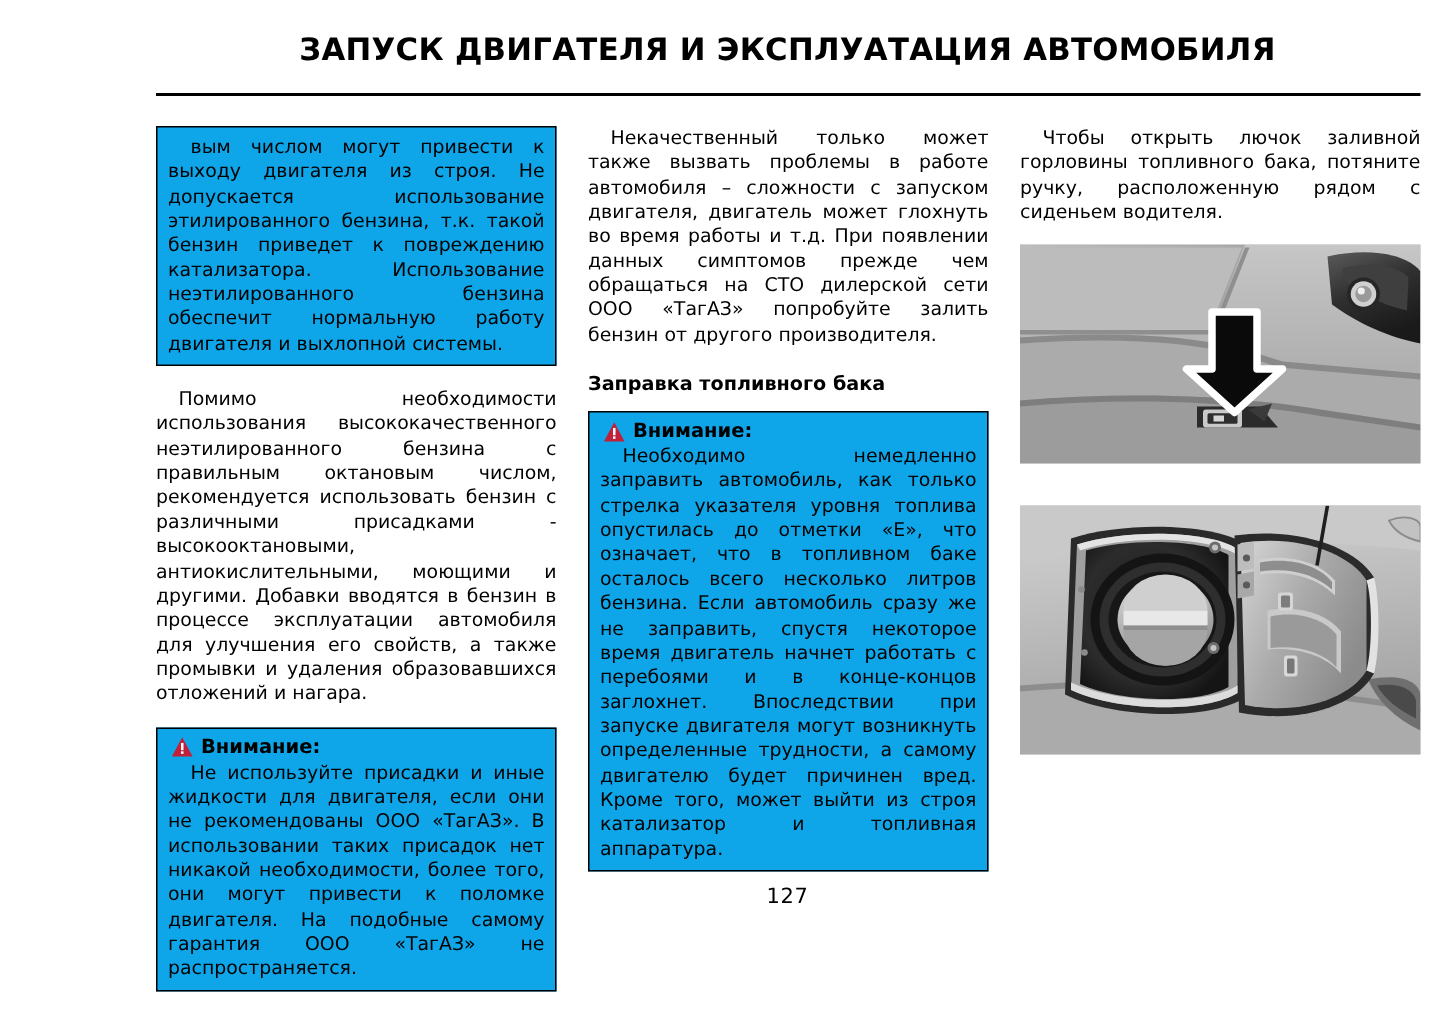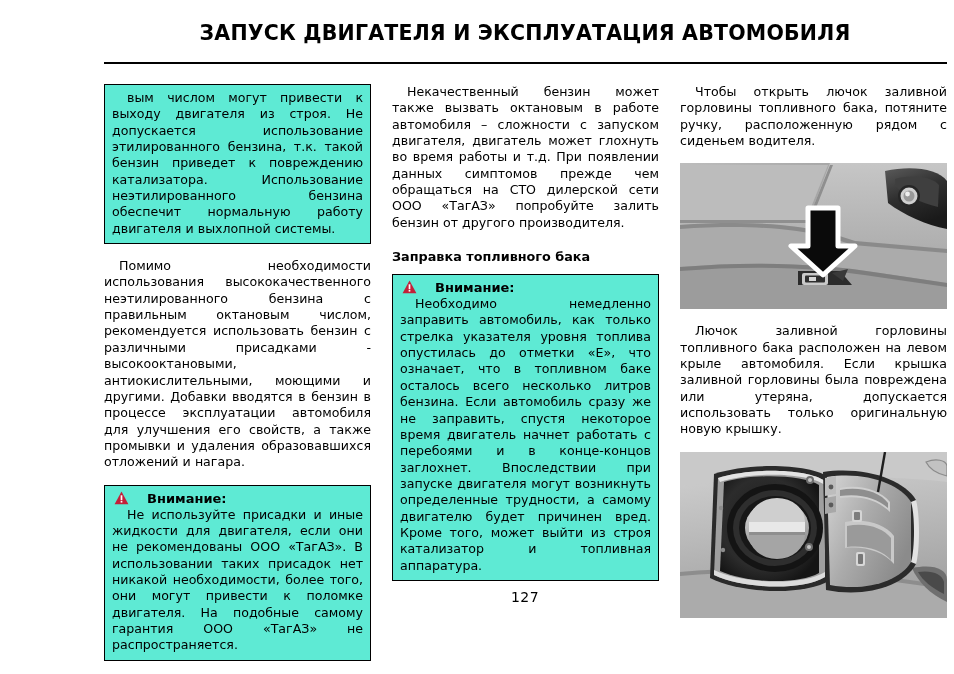--- a/index.html
+++ b/index.html
@@ -86,31 +86,32 @@
     margin: 0;
     font-size: 12.8px;
     font-weight: bold;
     text-align: left;
     line-height: 16px;
   }
 
   
   .note-box {
     border: 1.5px solid #000000;
-    background: #5eead4;
+    background: #0ea5e9;
     box-sizing: border-box;
     padding: 5px 7px 6px 7px;
   }
   .note-box p.body-text {
     text-align: justify;
   }
 
   .warn-head {
     display: flex;
-    gap: 18px;
+    align-items: center;
+    gap: 5px;
     margin: 0 0 1px 2px;
     line-height: 15px;
   }
   .warn-icon {
     display: inline-block;
     width: 15px;
     height: 14px;
     flex: 0 0 15px;
     position: relative;
   }
@@ -182,21 +183,21 @@
           </span>
           <span class="warn-label">Внимание:</span>
         </div>
         <p class="body-text">Не используйте присадки и иные жидкости для двигателя, если они не рекомендованы ООО «ТагАЗ». В использовании таких присадок нет никакой необходимости, более того, они могут привести к поломке двигателя. На подобные самому гарантия ООО «ТагАЗ» не распространяется.</p>
       </div>
 
     </div>
 
     <div class="col">
 
-      <p class="body-text">Некачественный бензин может также вызвать октановым в работе автомобиля – сложности с запуском двигателя, двигатель может глохнуть во время работы и т.д. При появлении данных симптомов прежде чем обращаться на СТО дилерской сети ООО «ТагАЗ» попробуйте залить бензин от другого производителя.</p>
+      <p class="body-text">Некачественный только может также вызвать проблемы в работе автомобиля – сложности с запуском двигателя, двигатель может глохнуть во время работы и т.д. При появлении данных симптомов прежде чем обращаться на СТО дилерской сети ООО «ТагАЗ» попробуйте залить бензин от другого производителя.</p>
 
       <div class="gap-lg"></div>
 
       <p class="subhead">Заправка топливного бака</p>
 
       <div class="gap-sm"></div>
 
       <div class="note-box">
         <div class="warn-head">
           <span class="warn-icon">
@@ -260,21 +261,20 @@
           <circle cx="227.5" cy="31" r="2.4" fill="#efefef"></circle>
 
           <g>
             <path d="M128 45 L158 45 L158 83 L175 83 L143 112 L111 83 L128 83 Z" fill="#0a0a0a" stroke="#ffffff" stroke-width="5" stroke-linejoin="round"></path>
           </g>
         </svg>
       </div>
 
       <div class="gap-md"></div>
 
-      <p class="body-text">Лючок заливной горловины топливного бака расположен на левом крыле автомобиля. Если крышка заливной горловины была повреждена или утеряна, допускается использовать только оригинальную новую крышку.</p>
 
       <div class="gap-md"></div>
 
       <div class="figure figure-2">
         <svg viewBox="0 0 267 166" preserveAspectRatio="none" aria-hidden="true">
           <defs>
             <linearGradient id="body2" x1="0" y1="0" x2="0.2" y2="1">
               <stop offset="0" stop-color="#d3d3d3"></stop>
               <stop offset="0.45" stop-color="#bdbdbd"></stop>
               <stop offset="1" stop-color="#a0a0a0"></stop>

